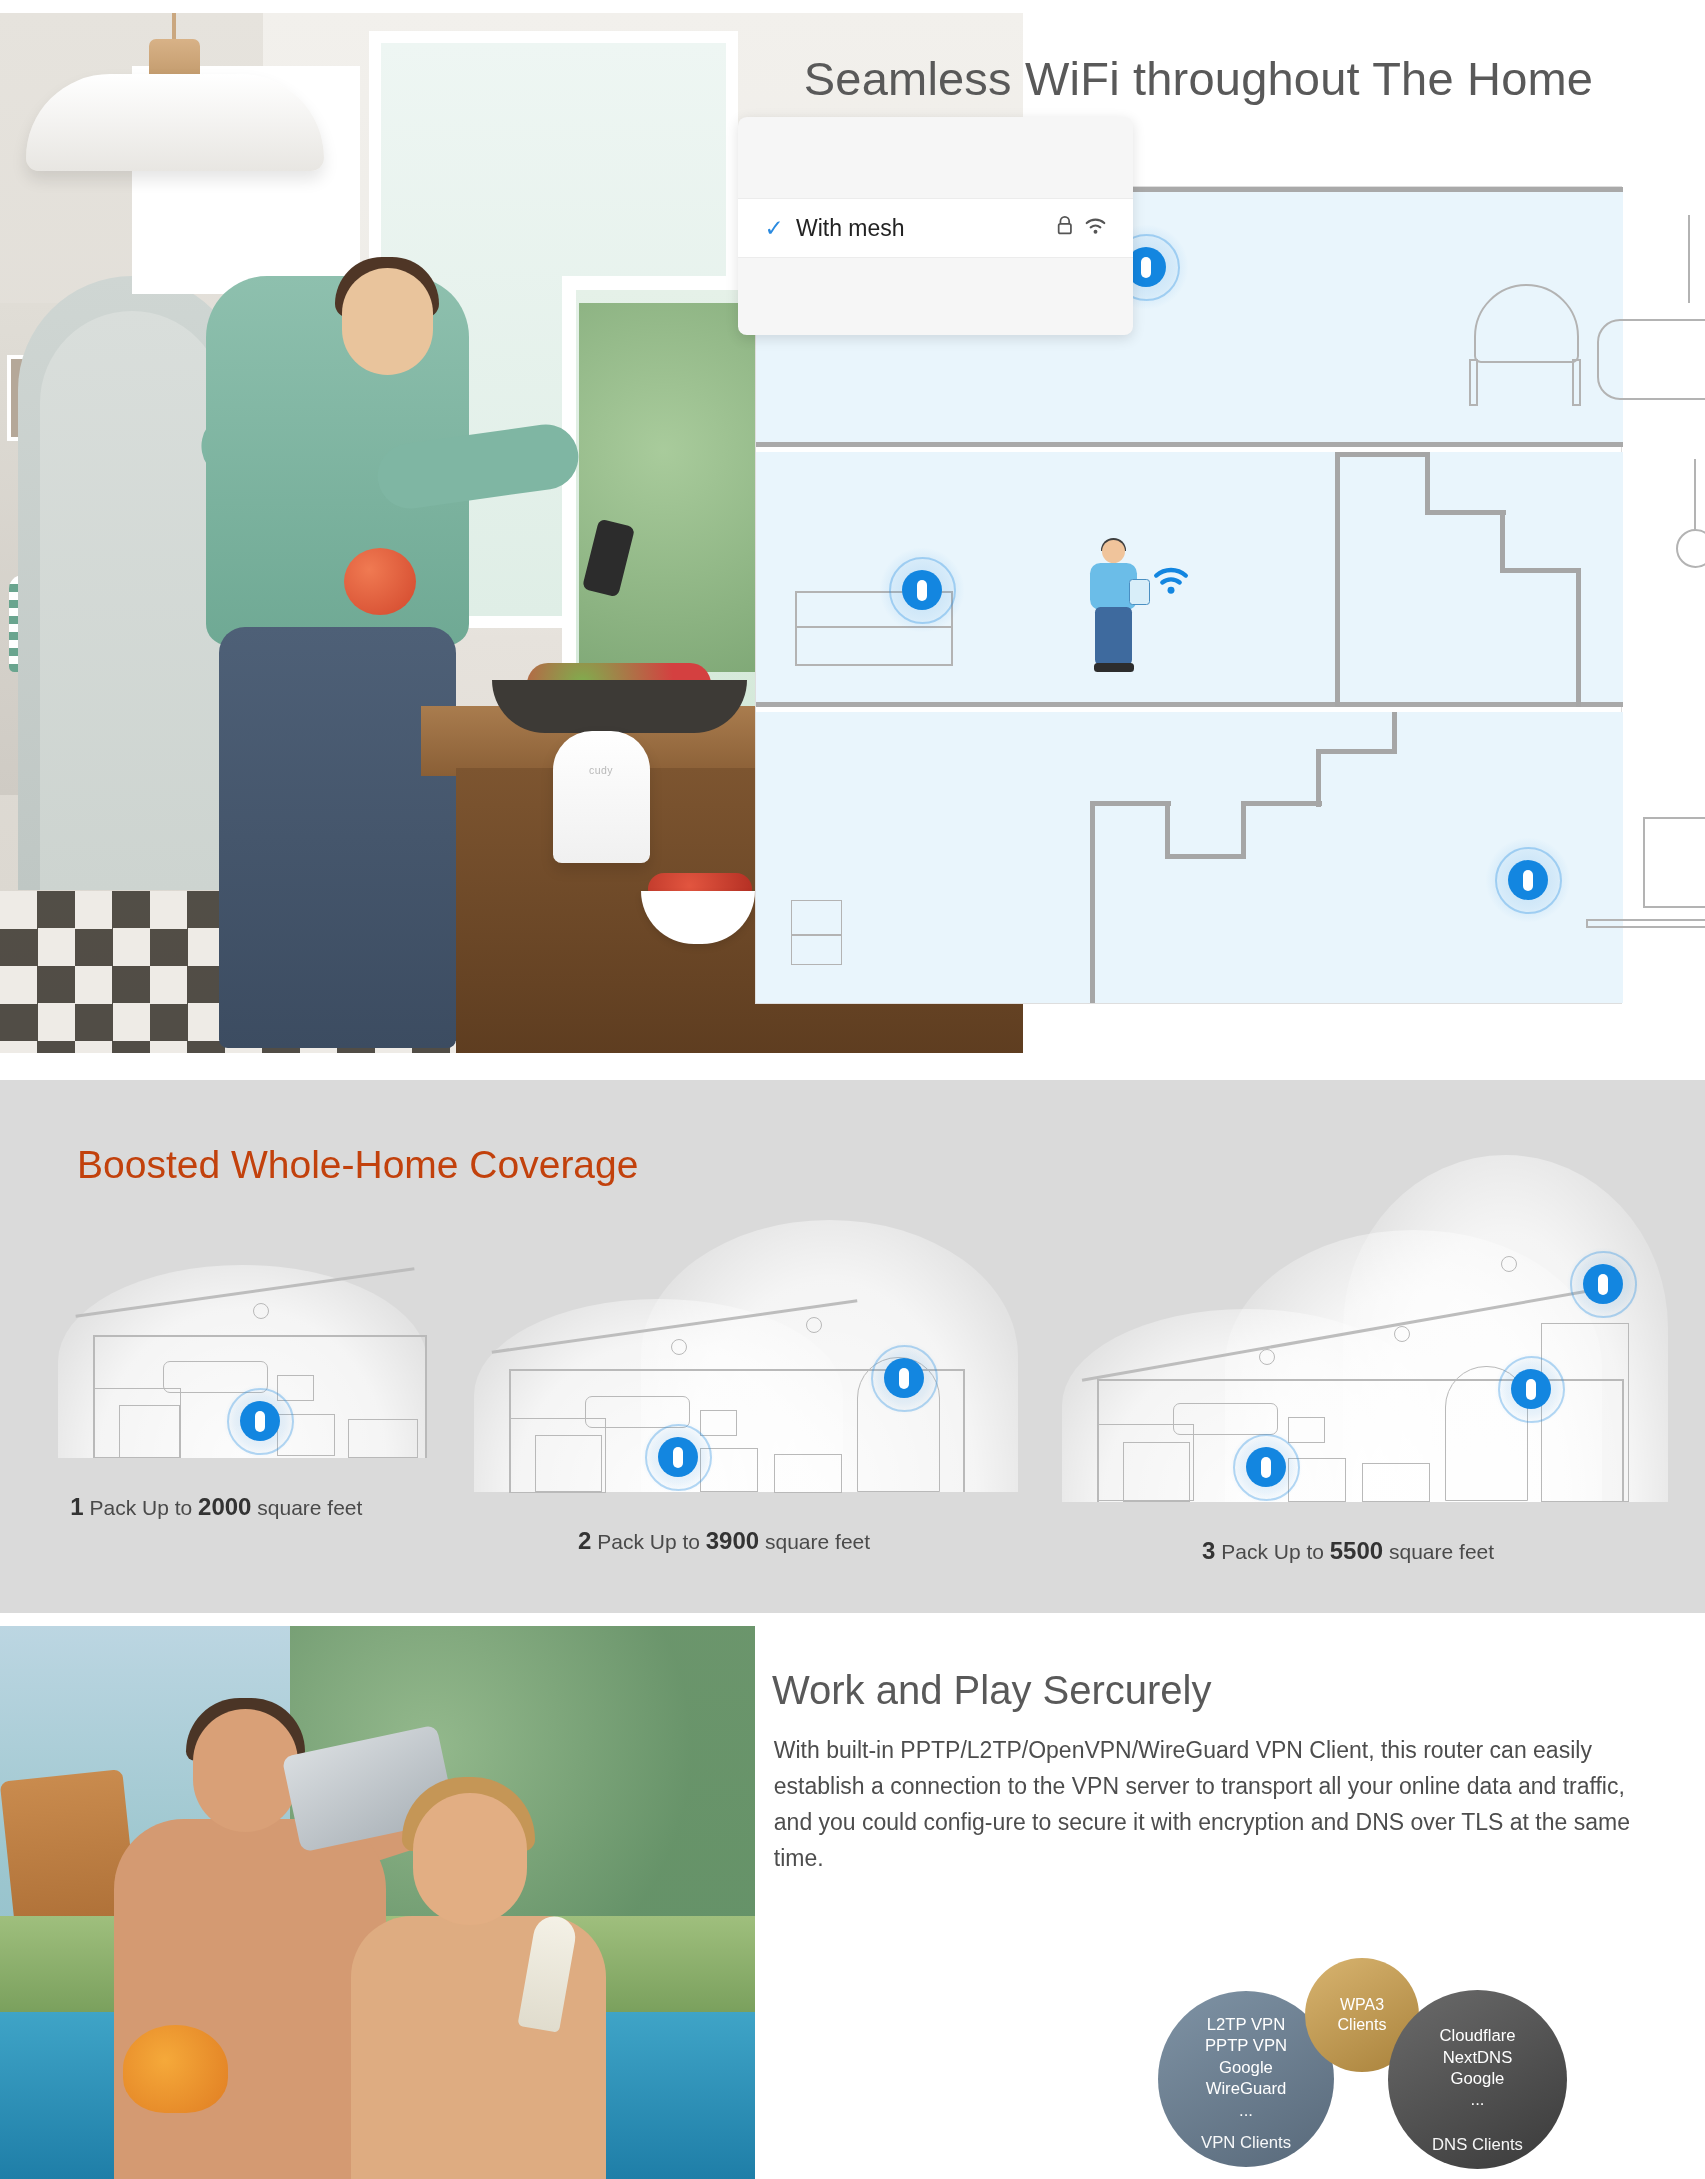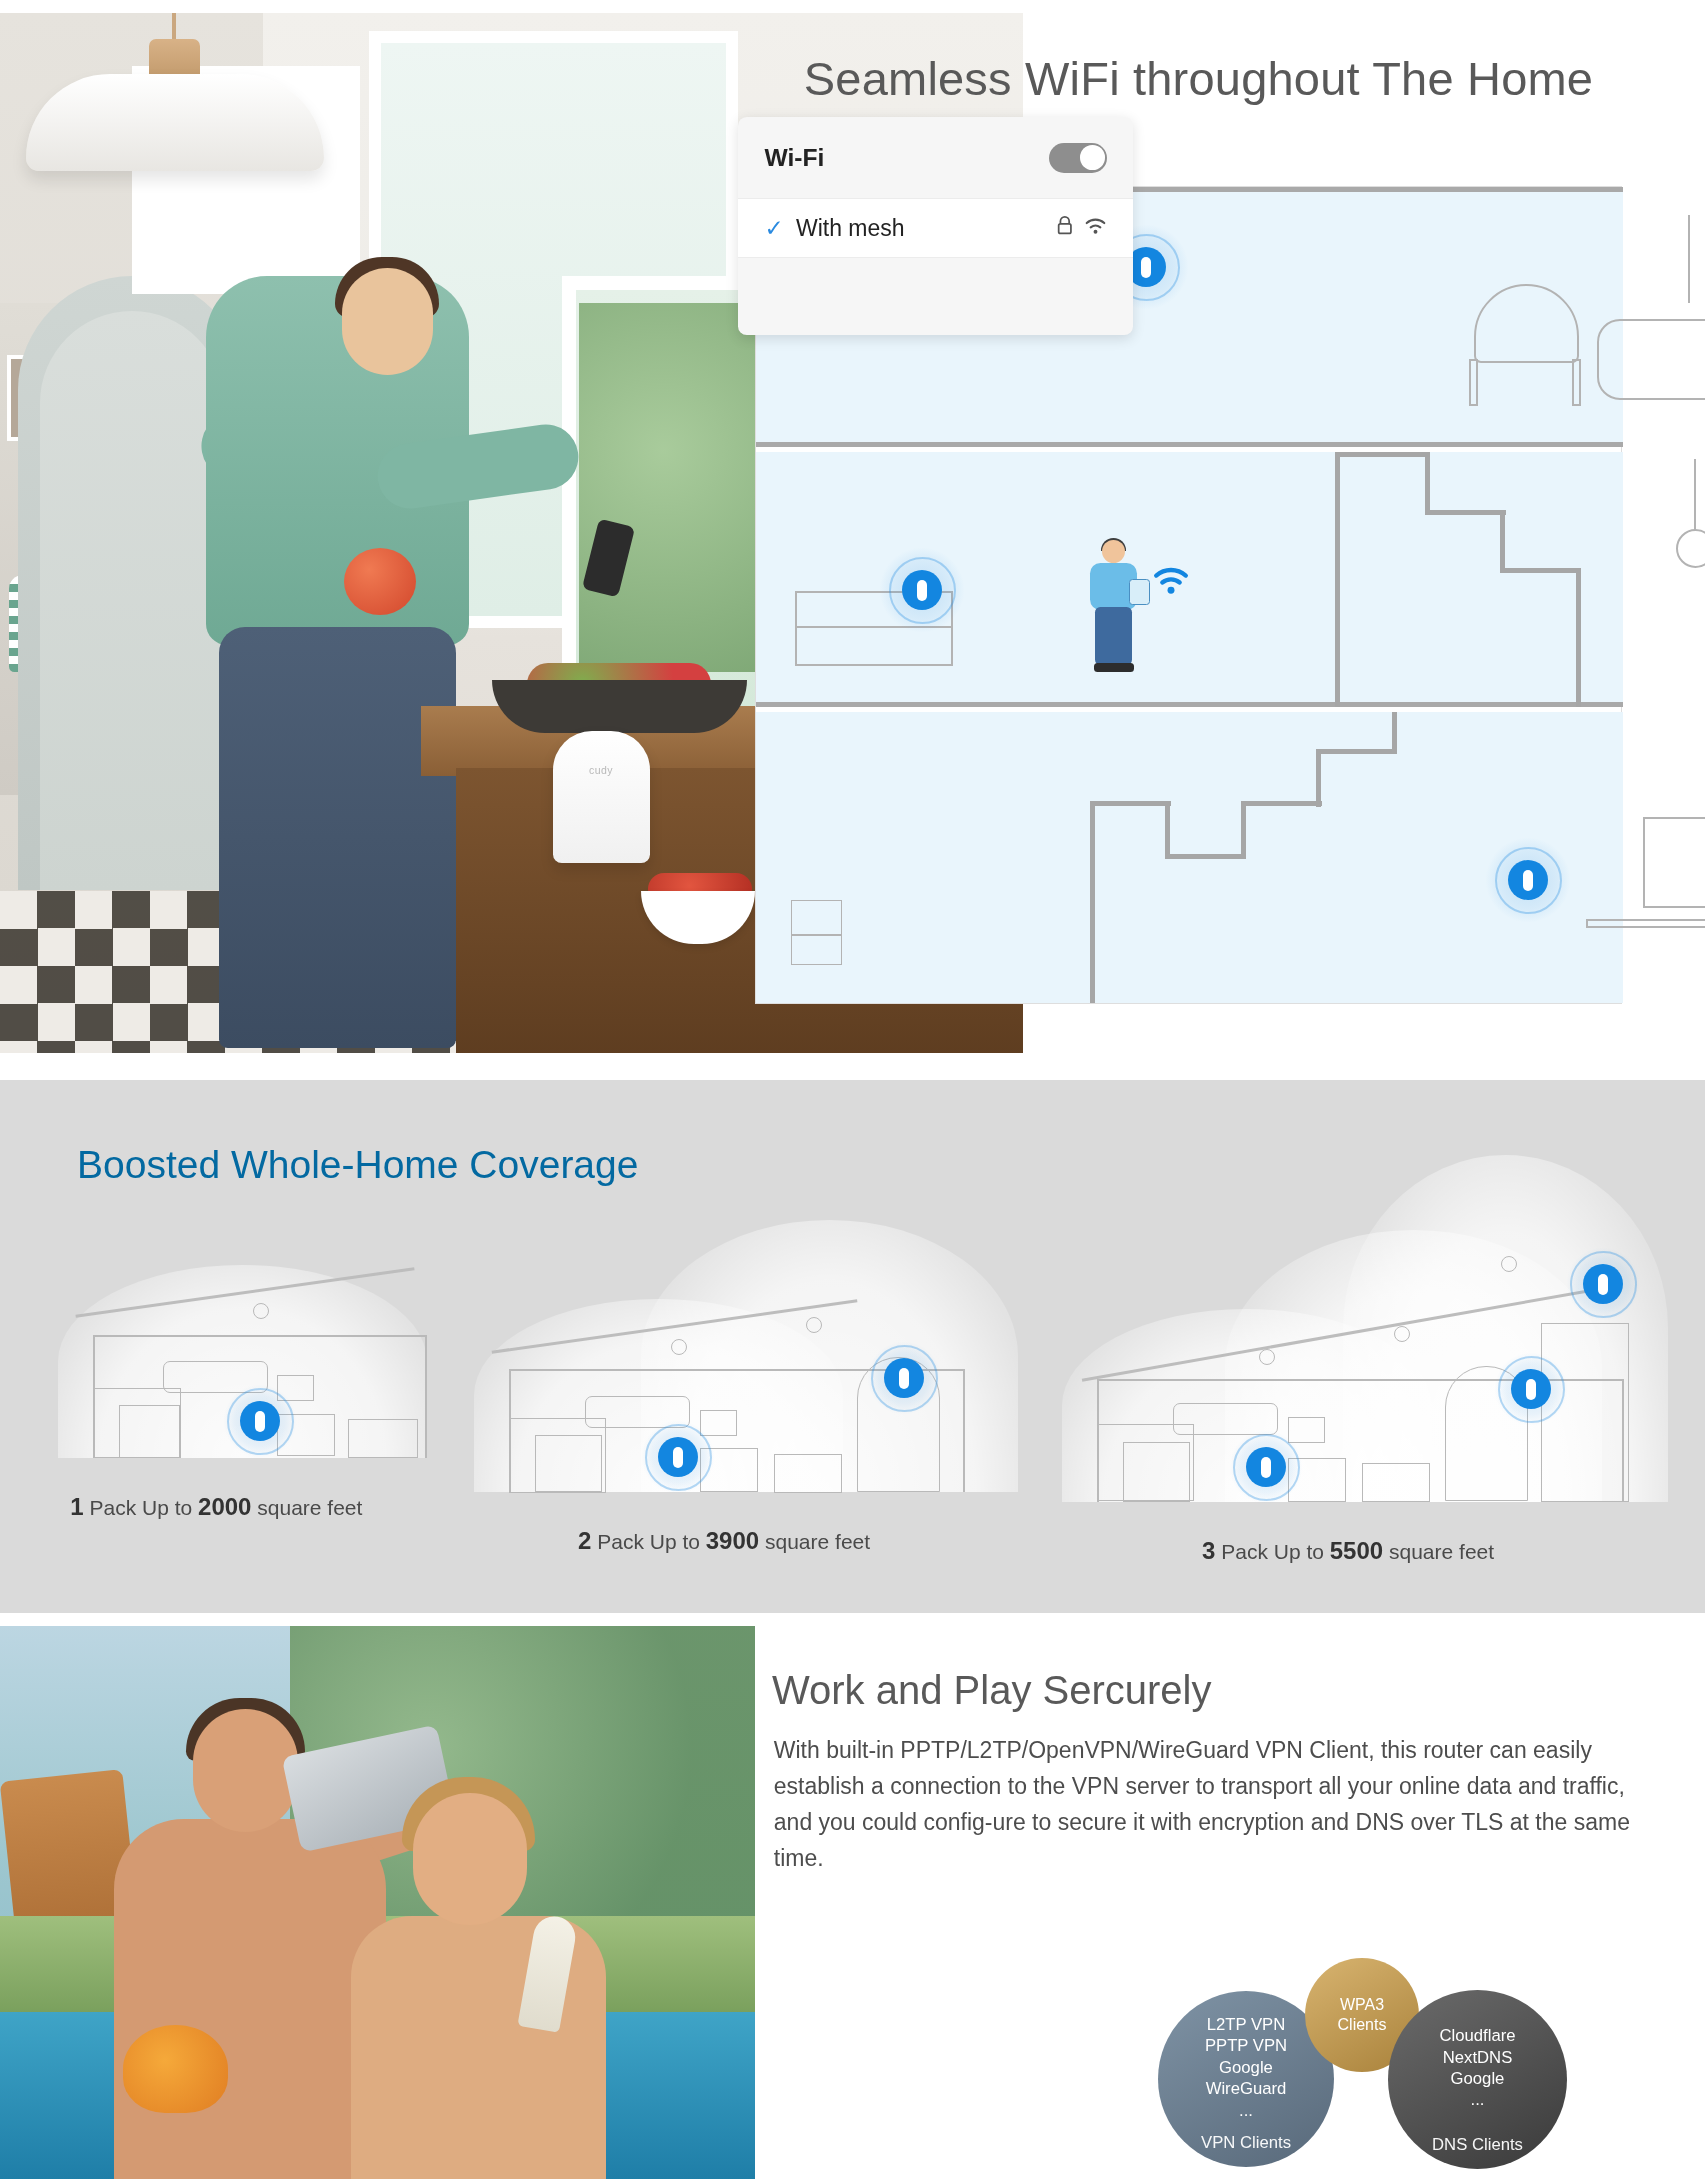--- a/index.html
+++ b/index.html
@@ -203,21 +203,21 @@
 
   
   .section2 {
     position: relative;
     width: 1706px; height: 533px;
     background: #dadada;
     margin-top: 13px;
   }
   .s2-title {
     position: absolute; left: 77px; top: 63px;
-    font-size: 39px; color: #0369a1; font-weight: 400;
+    font-size: 39px; color: #c2410c; font-weight: 400;
   }
   .cov { position: absolute; top: 176px; }
   .cov .dome {
     position: absolute;
     border-radius: 50% 50% 0 0;
     background: radial-gradient(ellipse at 50% 100%, rgba(255,255,255,.92) 0%, rgba(255,255,255,.72) 55%, rgba(255,255,255,.25) 80%, rgba(255,255,255,0) 100%);
   }
   .cov .hline {
     position: absolute; height: 2.6px; background: #bdbdbd;
   }
@@ -406,24 +406,20 @@
         <div class="core"></div>
       </div>
     <div class="node" style="left:123px; top:579px; transform:translate(0,-219px);">
         <div class="core"></div>
       </div>
     <div class="node" style="left:729px; top:650px;">
         <div class="core"></div>
       </div>
 
     <div class="wifi-panel">
-      <div class="wifi-row1">
-        <div class="wifi-label">Wi-Fi</div>
-        <div class="toggle"></div>
-      </div>
       <div class="wifi-row2">
         <span class="check">✓</span>
         <span class="ssid">With mesh</span>
         <span class="lock-icon">
           <svg width="17.6" height="21" viewBox="0 0 20 24">
               <path d="M5 10V7a5 5 0 0 1 10 0v3" stroke="#555" stroke-width="2" fill="none"></path>
               <rect x="3" y="10" width="14" height="11" rx="2" stroke="#555" stroke-width="2" fill="none"></rect>
             </svg>
         </span>
         <span class="sig-icon">

